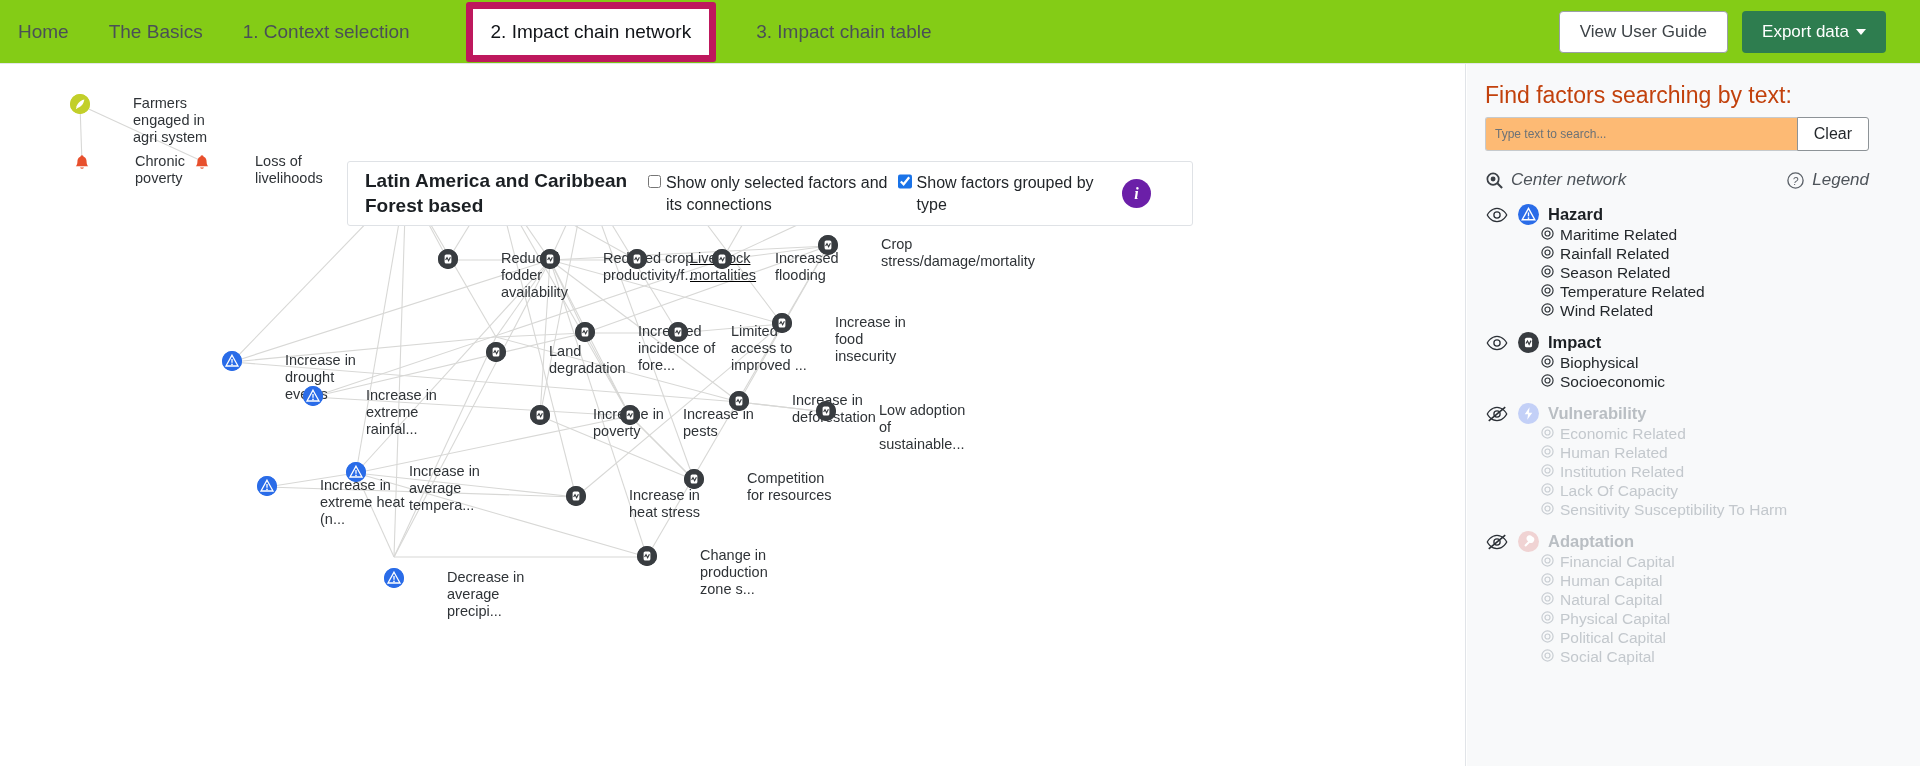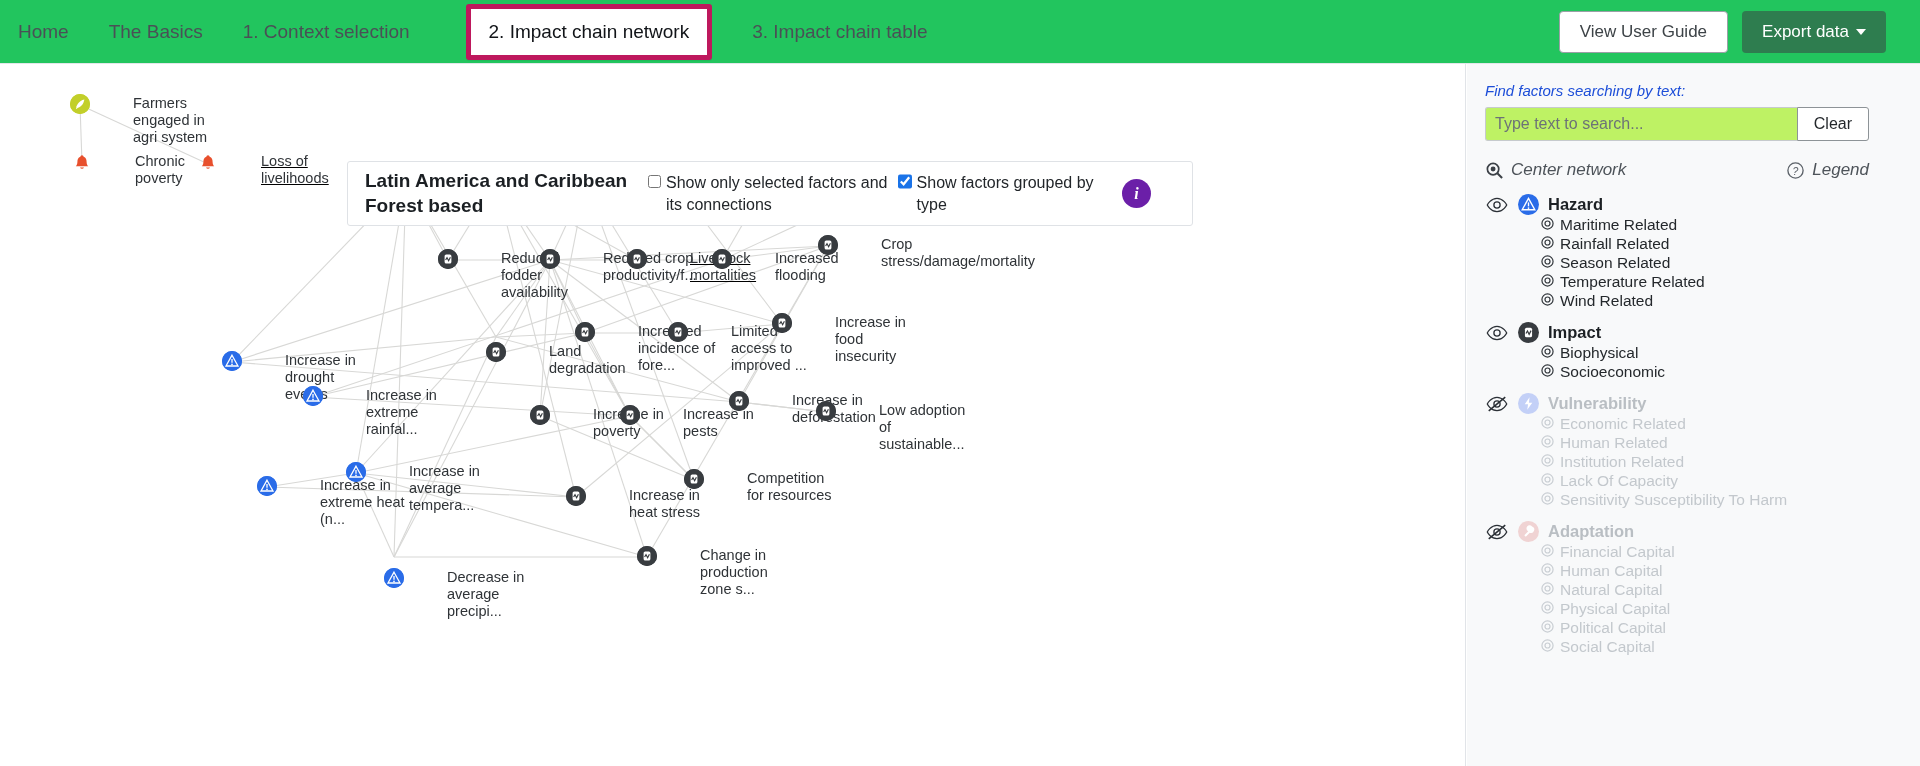--- a/index.html
+++ b/index.html
@@ -10,37 +10,37 @@
     overflow: hidden;
     background: #ffffff;
     font-family: "Liberation Sans", sans-serif;
     -webkit-font-smoothing: antialiased;
   }
 
   
   #topnav {
     position: absolute; left: 0; top: 0;
     width: 1920px; height: 64px;
-    background: #22c55e;
+    background: #84cc16;
     border-bottom: 1px solid #e3e6ea;
     display: flex; align-items: center;
   }
   .nav-items { display: flex; align-items: center; height: 64px; }
   .nav-item {
     color: #4a5056;
     font-size: 19px;
     padding: 0 0;
     margin-left: 40px;
     white-space: nowrap;
     cursor: pointer;
     line-height: 64px;
   }
   .nav-item.first { margin-left: 18px; }
   .nav-item.active {
-    border: 5px solid #be185d;
+    border: 7px solid #be185d;
     background: #ffffff;
     color: #111418;
     font-weight: 400;
     border-radius: 3px;
     line-height: normal;
     padding: 12px 18px;
     margin-left: 56px;
     box-shadow: 0 1px 1px rgba(0,0,0,.06);
   }
   .nav-spacer { flex: 1; }
@@ -141,26 +141,26 @@
   .g-bell { width: 20px; height: 20px; display:flex; align-items:center; justify-content:center; }
 
   
   #sidebar {
     position: absolute; left: 1467px; top: 64px;
     width: 453px; height: 702px;
     background: #f8f9fa;
     padding: 18px 20px 0 18px;
     overflow: hidden;
   }
-  #search-label { font-size: 15px; color: #1d4ed8; font-style: italic; margin-bottom: 8px; }
+  #search-label { font-size: 23px; color: #c2410c; margin-bottom: 8px; }
   #search-row { display: flex; width: 384px; height: 34px; }
   #search-input {
     flex: 1; border: 1px solid #c6cacd; border-right: none;
-    border-radius: 3px 0 0 3px; padding: 0 9px; font-size: 16px;
-    color: #24282c; background: #bef264;
+    border-radius: 3px 0 0 3px; padding: 0 9px; font-size: 12px;
+    color: #24282c; background: #fdba74;
     font-family: "Liberation Sans", sans-serif;
   }
   #search-input::placeholder { color: #6c7277; }
   #clear-btn {
     border: 1px solid #8d9397; background: #ffffff;
     border-radius: 0 3px 3px 0; padding: 0 16px;
     font-size: 16px; color: #24282c; cursor: pointer;
     font-family: "Liberation Sans", sans-serif;
   }
 
@@ -305,21 +305,21 @@
       <div class="node" style="left: 72px; top: 88px;">
         <div class="g-bell">
           <svg width="16" height="17" viewBox="0 0 16 17">
             <path d="M8 1.2 C9 1.2 9.6 2 9.6 2.8 C11.9 3.5 12.6 5.6 12.6 8.1 C12.6 10.5 13.6 11.7 14.2 12.3 L1.8 12.3 C2.4 11.7 3.4 10.5 3.4 8.1 C3.4 5.6 4.1 3.5 6.4 2.8 C6.4 2 7 1.2 8 1.2 Z" fill="#e8502d"></path>
             <path d="M6 13.4 A2.2 2.2 0 0 0 10 13.4 Z" fill="#e8502d"></path>
           </svg>
         </div>
         <div class="lbl" style="width:72px">Chronic
 poverty</div>
       </div>
-      <div class="node" style="left: 198px; top: 88px; text-decoration: underline;">
+      <div class="node" style="left: 192px; top: 88px;">
         <div class="g-bell">
           <svg width="16" height="17" viewBox="0 0 16 17">
             <path d="M8 1.2 C9 1.2 9.6 2 9.6 2.8 C11.9 3.5 12.6 5.6 12.6 8.1 C12.6 10.5 13.6 11.7 14.2 12.3 L1.8 12.3 C2.4 11.7 3.4 10.5 3.4 8.1 C3.4 5.6 4.1 3.5 6.4 2.8 C6.4 2 7 1.2 8 1.2 Z" fill="#e8502d"></path>
             <path d="M6 13.4 A2.2 2.2 0 0 0 10 13.4 Z" fill="#e8502d"></path>
           </svg>
         </div>
         <div class="lbl" style="width:82px">Loss of
 livelihoods</div>
       </div>
       <div class="node" style="left: 396px; top: 107px;">

